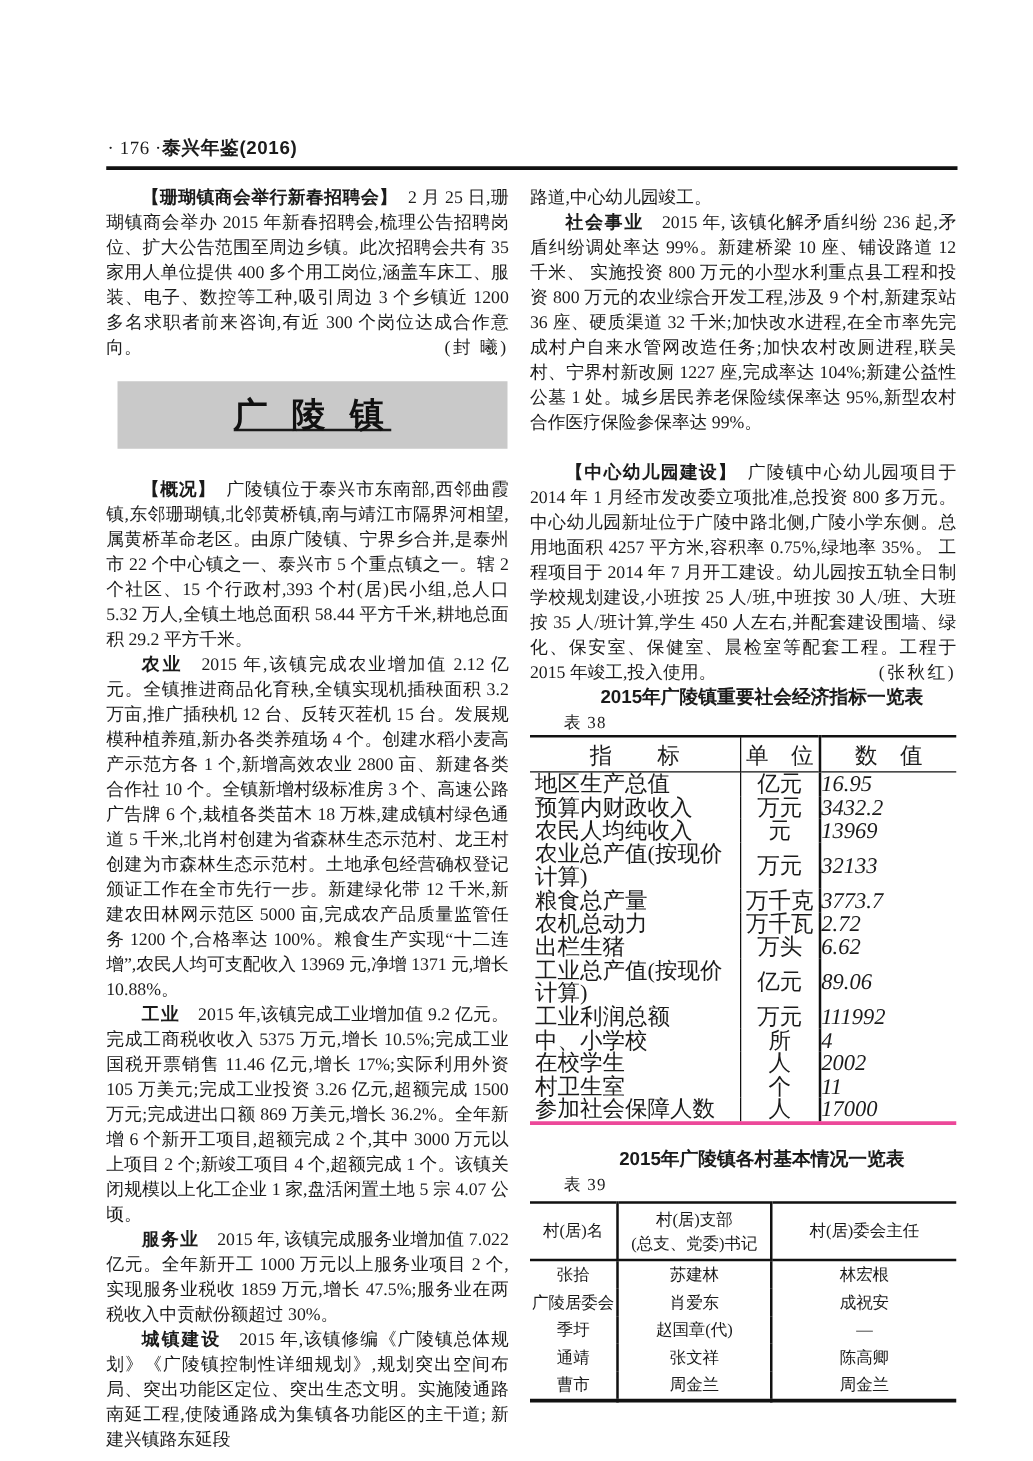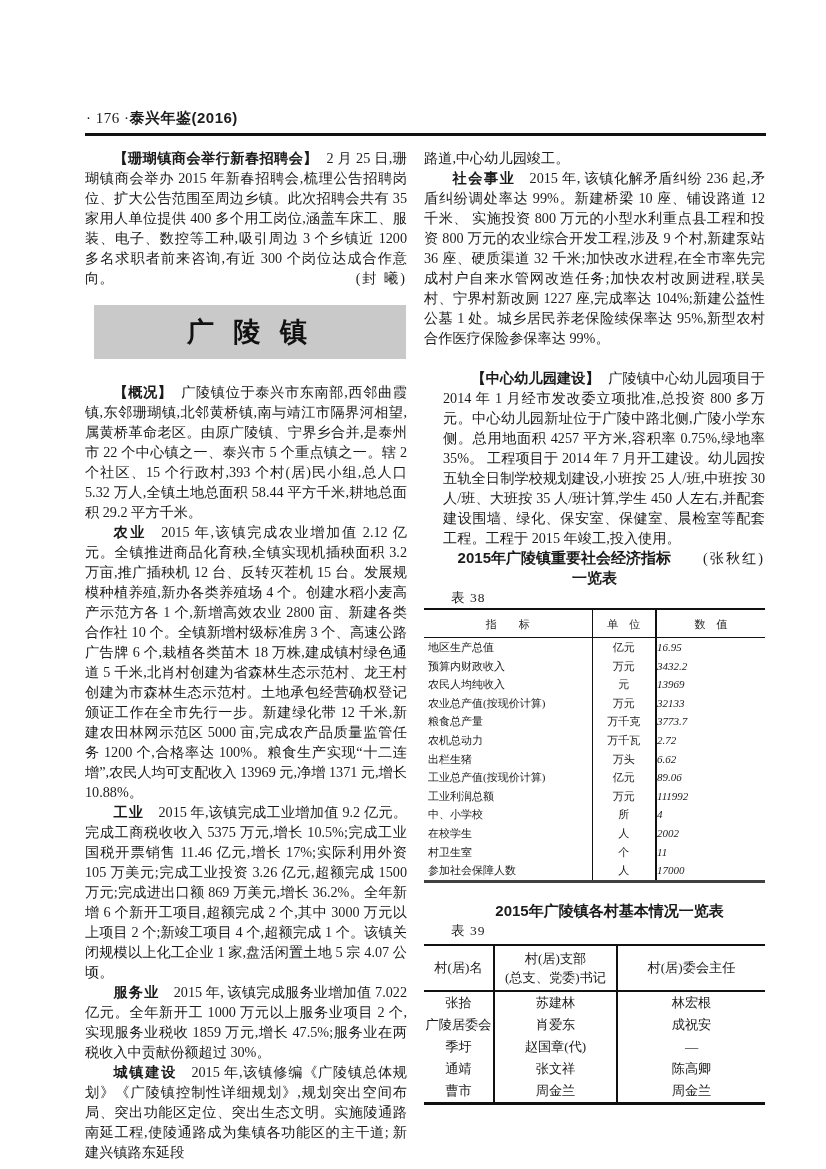--- a/index.html
+++ b/index.html
@@ -18,34 +18,34 @@
   .col{position:absolute;top:148px;font-size:14.2px;line-height:20px;text-align:justify;}
   .col-left{left:85px;width:322px;}
   .col-right{left:424px;width:341px;}
   p.para{margin:0;text-indent:2em;}
   p.para.cont{text-indent:0;}
   .lead-hei{font-family:"Liberation Sans","DejaVu Sans",sans-serif;font-weight:bold;padding-right:.6em;}
   .lead-kai{font-weight:600;letter-spacing:1px;padding-right:1em;}
   .sign{float:right;letter-spacing:2px;}
   .town-box{
     margin:17px 1px 23px 9px;height:54px;background:#c9c9c9;
-    display:flex;align-items:center;justify-content:center;
+    display:flex;align-items:center;justify-content:center;text-decoration:underline;
   }
   .town-box .town-title{
     font-family:"Liberation Sans","DejaVu Sans",sans-serif;
     font-size:27px;font-weight:bold;letter-spacing:6px;color:#111;
   }
   .tbl-title{
     margin:14px 0 2px 0;text-align:center;
     font-family:"Liberation Sans","DejaVu Sans",sans-serif;
     font-size:15px;font-weight:bold;text-indent:0;
   }
   .tbl-label{font-size:13.5px;margin:2px 0 3px 2px;letter-spacing:1px;text-indent:0;}
   table{border-collapse:collapse;width:341px;table-layout:fixed;}
-  .t38{border-top:2px solid #111;border-bottom:3px solid #404040;font-size:11px;}
+  .t38{border-top:2px solid #111;border-bottom:3px solid #ec4899;font-size:18px;}
   .t38 th{
     font-weight:normal;text-align:center;height:27px;
     border-bottom:1.5px solid #111;padding:0;
   }
   .t38 td{height:18.6px;padding:0;line-height:18.6px;}
   .t38 .c-ind{text-align:left;padding-left:4px;}
   .t38 .c-unit{text-align:center;}
   .t38 .c-val{text-align:left;padding-right:22px;font-style:italic;}
   .t38 .v1{border-right:1.5px solid #111;}
   .t38 .v2{border-right:2.5px solid #111;}
@@ -83,21 +83,21 @@
     <p class="para"><span class="lead-kai">服务业</span><span>2015 年, 该镇完成服务业增加值 7.022 亿元。全年新开工 1000 万元以上服务业项目 2 个,实现服务业税收 1859 万元,增长 47.5%;服务业在两税收入中贡献份额超过 30%。</span></p>
 
     <p class="para"><span class="lead-kai">城镇建设</span><span>2015 年,该镇修编《广陵镇总体规划》《广陵镇控制性详细规划》,规划突出空间布局、突出功能区定位、突出生态文明。实施陵通路南延工程,使陵通路成为集镇各功能区的主干道; 新建兴镇路东延段</span></p>
   </div>
 
   <div class="col col-right">
     <p class="para cont">路道,中心幼儿园竣工。</p>
 
     <p class="para"><span class="lead-kai">社会事业</span><span>2015 年, 该镇化解矛盾纠纷 236 起,矛盾纠纷调处率达 99%。新建桥梁 10 座、铺设路道 12 千米、 实施投资 800 万元的小型水利重点县工程和投资 800 万元的农业综合开发工程,涉及 9 个村,新建泵站 36 座、硬质渠道 32 千米;加快改水进程,在全市率先完成村户自来水管网改造任务;加快农村改厕进程,联吴村、宁界村新改厕 1227 座,完成率达 104%;新建公益性公墓 1 处。城乡居民养老保险续保率达 95%,新型农村合作医疗保险参保率达 99%。</span></p>
 
-    <p class="para" style="margin-top:20px;margin-left:19px;"><span class="lead-hei">【中心幼儿园建设】</span><span>广陵镇中心幼儿园项目于 2014 年 1 月经市发改委立项批准,总投资 800 多万元。中心幼儿园新址位于广陵中路北侧,广陵小学东侧。总用地面积 4257 平方米,容积率 0.75%,绿地率 35%。 工程项目于 2014 年 7 月开工建设。幼儿园按五轨全日制学校规划建设,小班按 25 人/班,中班按 30 人/班、大班按 35 人/班计算,学生 450 人左右,并配套建设围墙、绿化、保安室、保健室、晨检室等配套工程。工程于 2015 年竣工,投入使用。</span><span class="sign">(张秋红)</span></p>
+    <p class="para" style="margin-top:20px;"><span class="lead-hei">【中心幼儿园建设】</span><span>广陵镇中心幼儿园项目于 2014 年 1 月经市发改委立项批准,总投资 800 多万元。中心幼儿园新址位于广陵中路北侧,广陵小学东侧。总用地面积 4257 平方米,容积率 0.75%,绿地率 35%。 工程项目于 2014 年 7 月开工建设。幼儿园按五轨全日制学校规划建设,小班按 25 人/班,中班按 30 人/班、大班按 35 人/班计算,学生 450 人左右,并配套建设围墙、绿化、保安室、保健室、晨检室等配套工程。工程于 2015 年竣工,投入使用。</span><span class="sign">(张秋红)</span></p>
 
     <p class="para tbl-title">2015年广陵镇重要社会经济指标一览表</p>
     <p class="para tbl-label">表 38</p>
 
     <table class="t38">
       <colgroup>
           <col style="width:168px">
           <col style="width:64px">
           <col style="width:109px">
         </colgroup>

